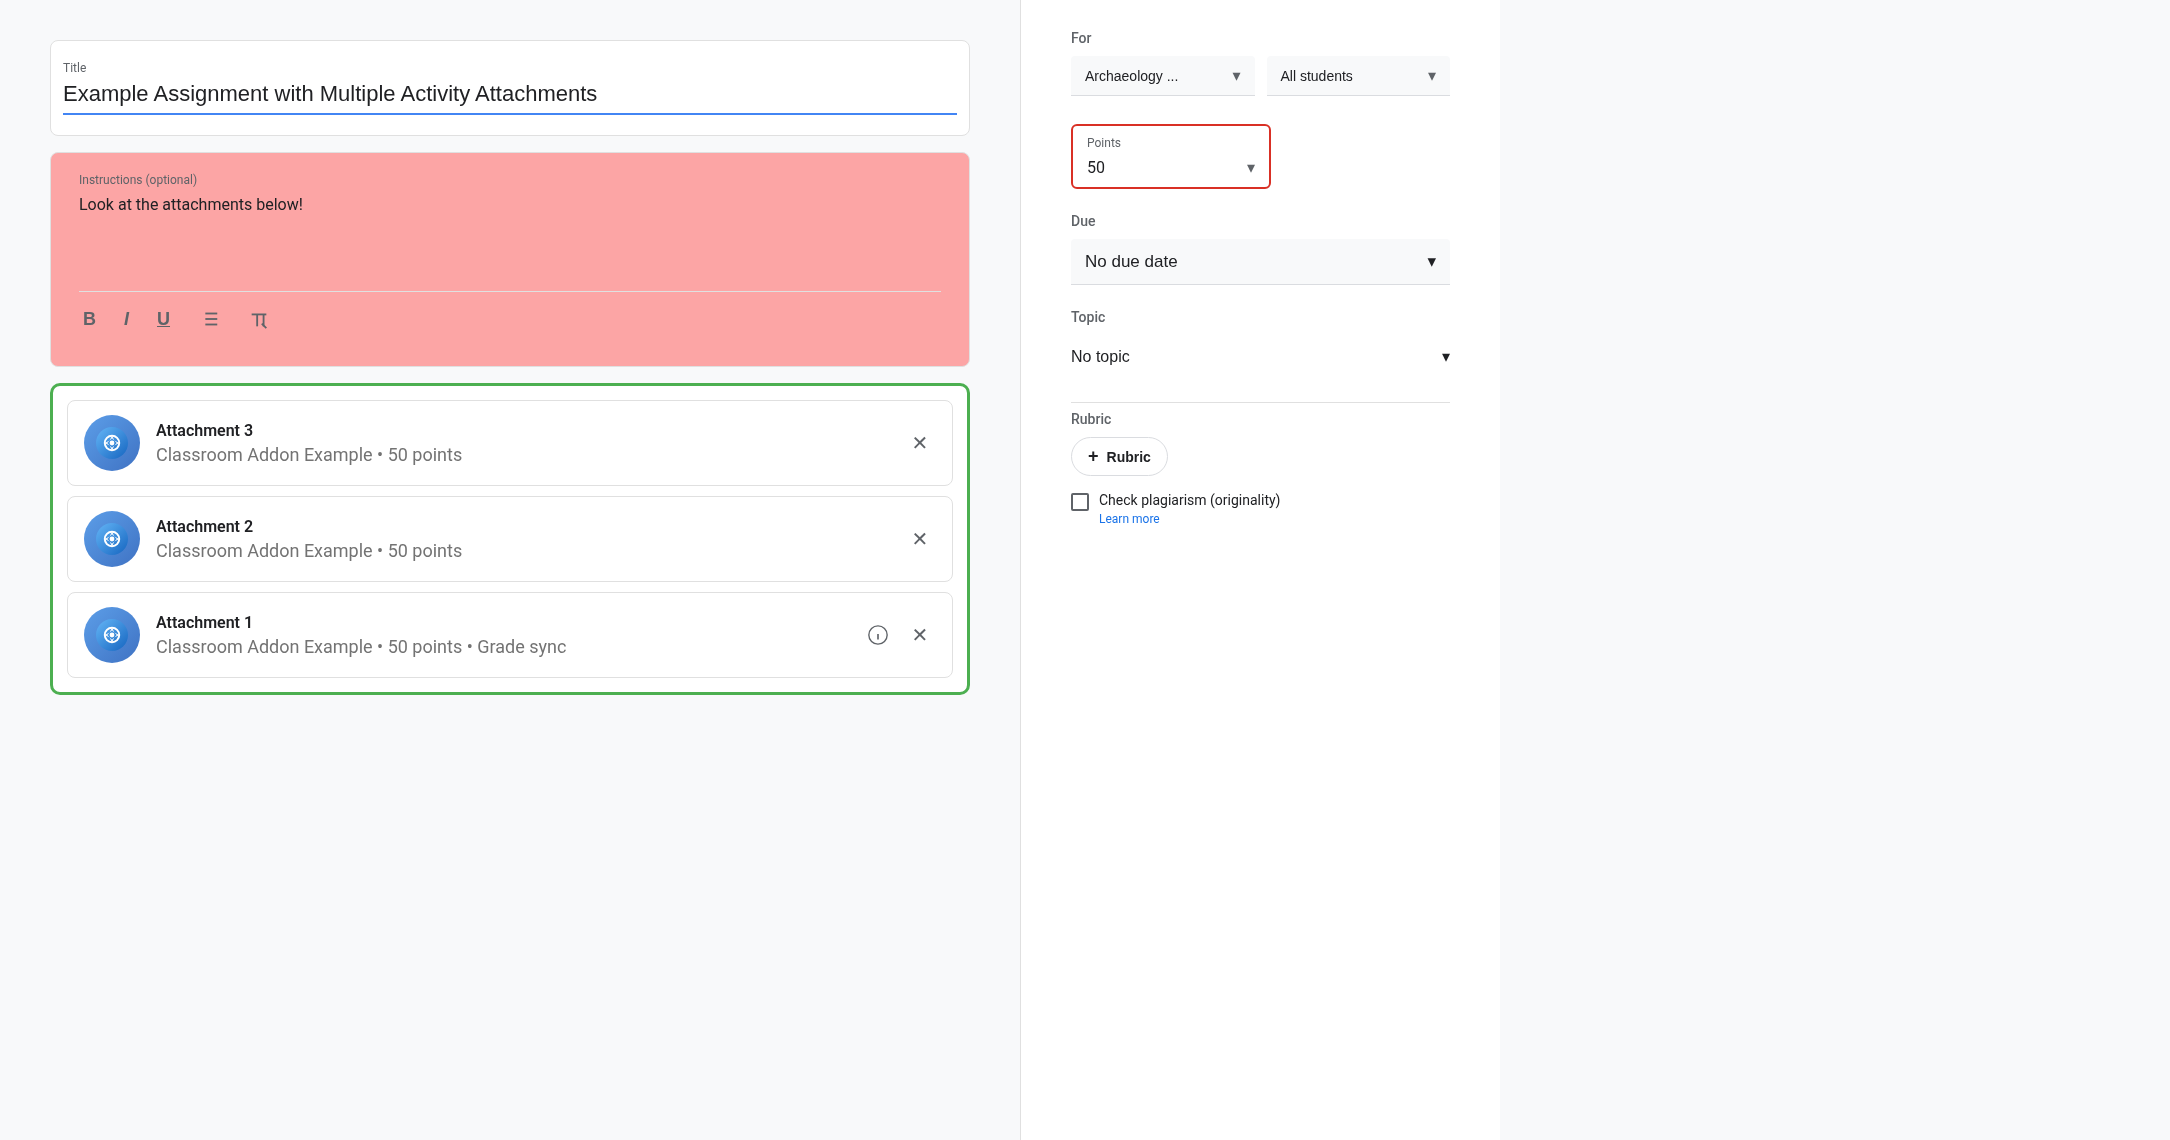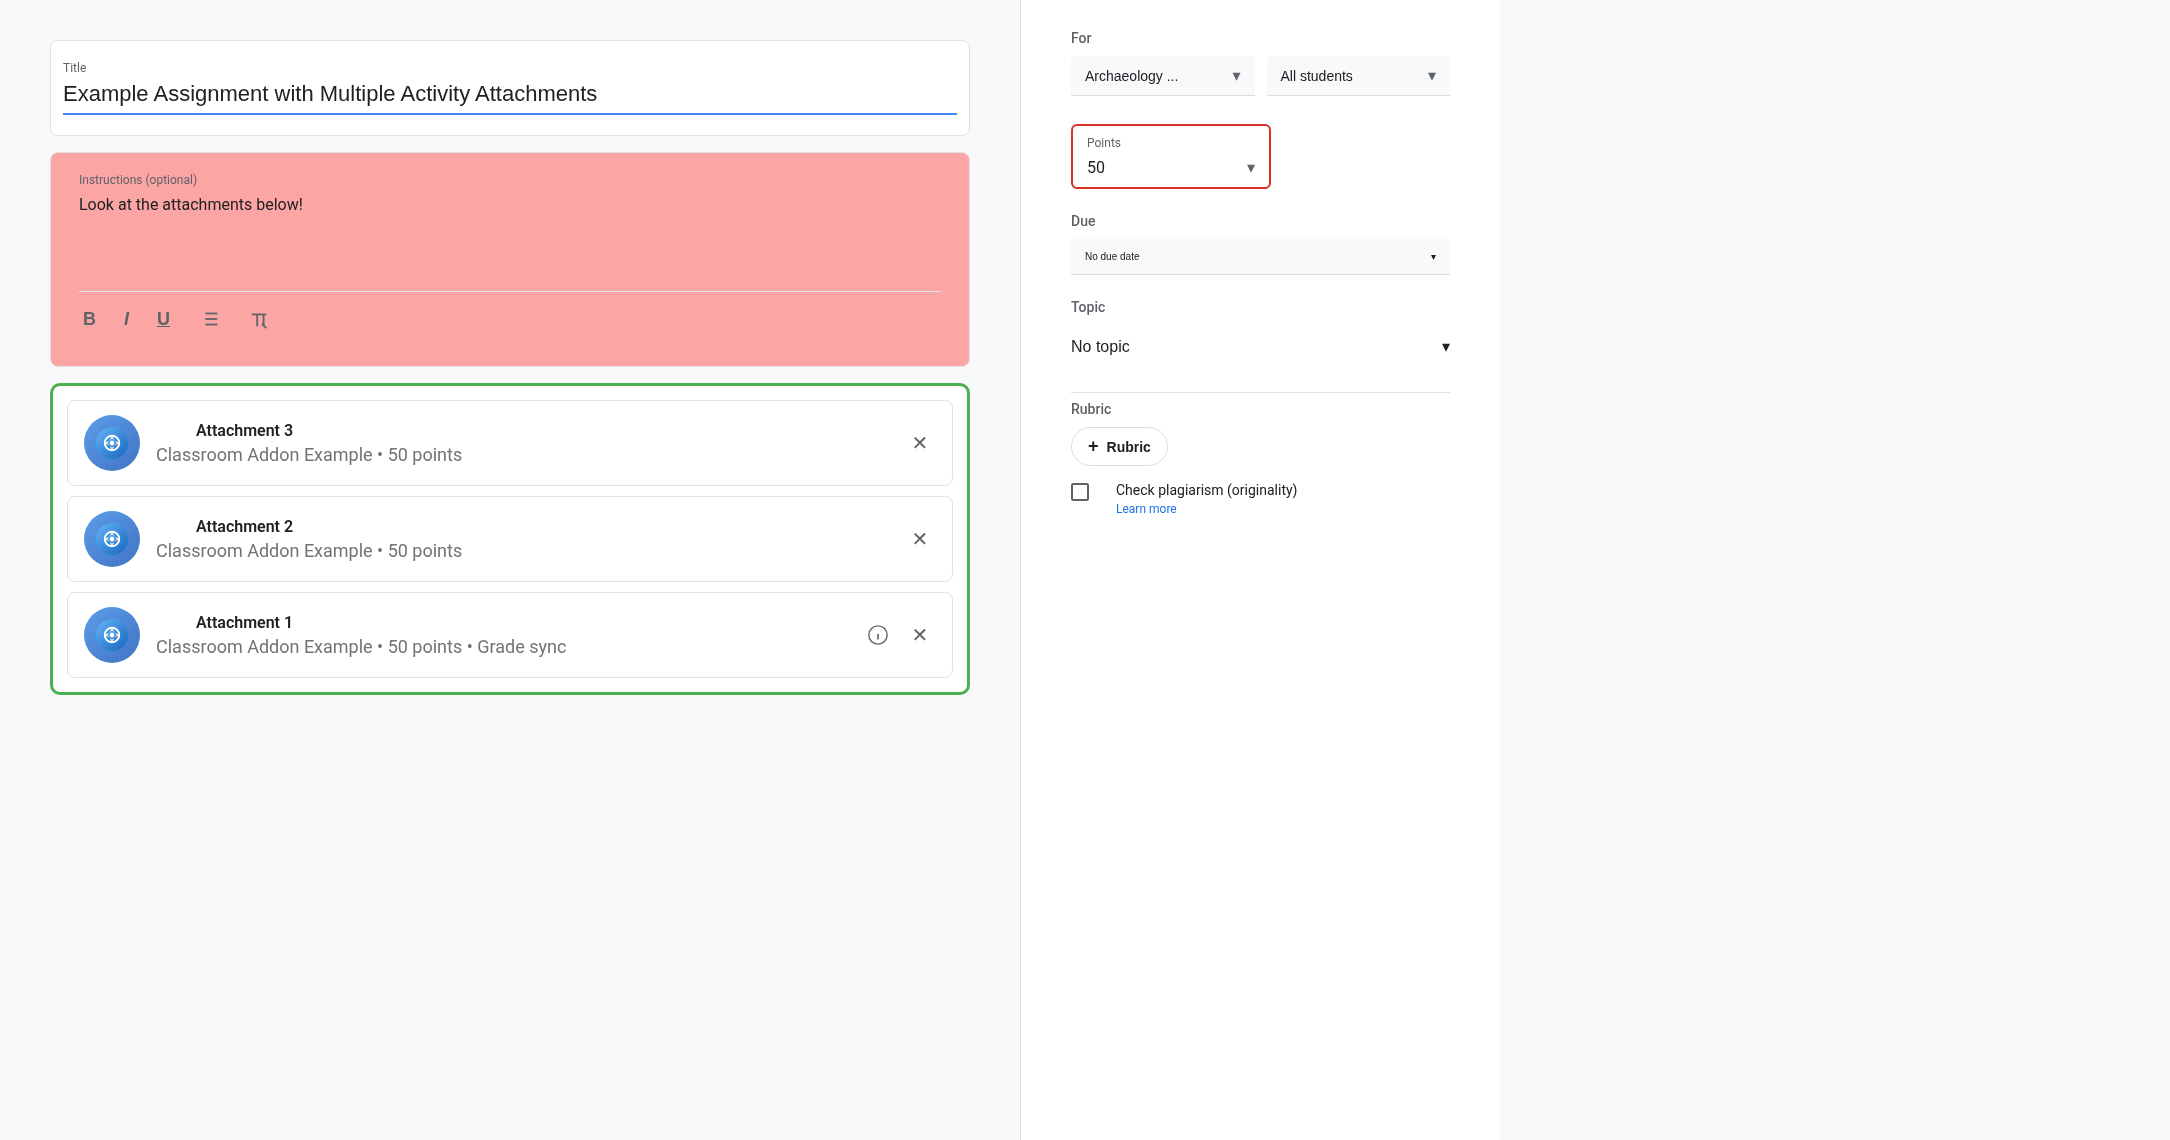--- a/index.html
+++ b/index.html
@@ -131,21 +131,20 @@
     }
 
     .attachment-info {
       flex: 1;
     }
     .attachment-name {
       font-size: 16px;
       font-weight: 600;
       color: #202124;
       margin-bottom: 4px;
-      margin-left: 40px;
     }
     .attachment-meta {
       font-size: 18px;
       color: #737373;
     }
 
     .attachment-actions {
       display: flex;
       align-items: center;
       gap: 10px;
@@ -237,21 +236,21 @@
       width: 100%;
       display: flex;
       align-items: center;
       justify-content: space-between;
       background: #f8f9fa;
       border: none;
       border-bottom: 1px solid #dadce0;
       border-radius: 4px 4px 0 0;
       padding: 12px 14px;
       cursor: pointer;
-      font-size: 10px;
+      font-size: 17px;
       color: #202124;
     }
 
     .topic-section {
       margin-bottom: 8px;
       border-bottom: 1px solid #e0e0e0;
       padding-bottom: 24px;
     }
 
     .topic-dropdown {
@@ -285,21 +284,21 @@
       color: #202124;
     }
     .rubric-add-btn .plus {
       font-size: 18px;
       color: #202124;
     }
 
     .plagiarism-row {
       display: flex;
       align-items: flex-start;
-      gap: 27px;
+      gap: 10px;
       margin-top: 16px;
     }
 
     .checkbox {
       width: 18px;
       height: 18px;
       border: 2px solid #5f6368;
       border-radius: 2px;
       flex-shrink: 0;
       margin-top: 1px;

